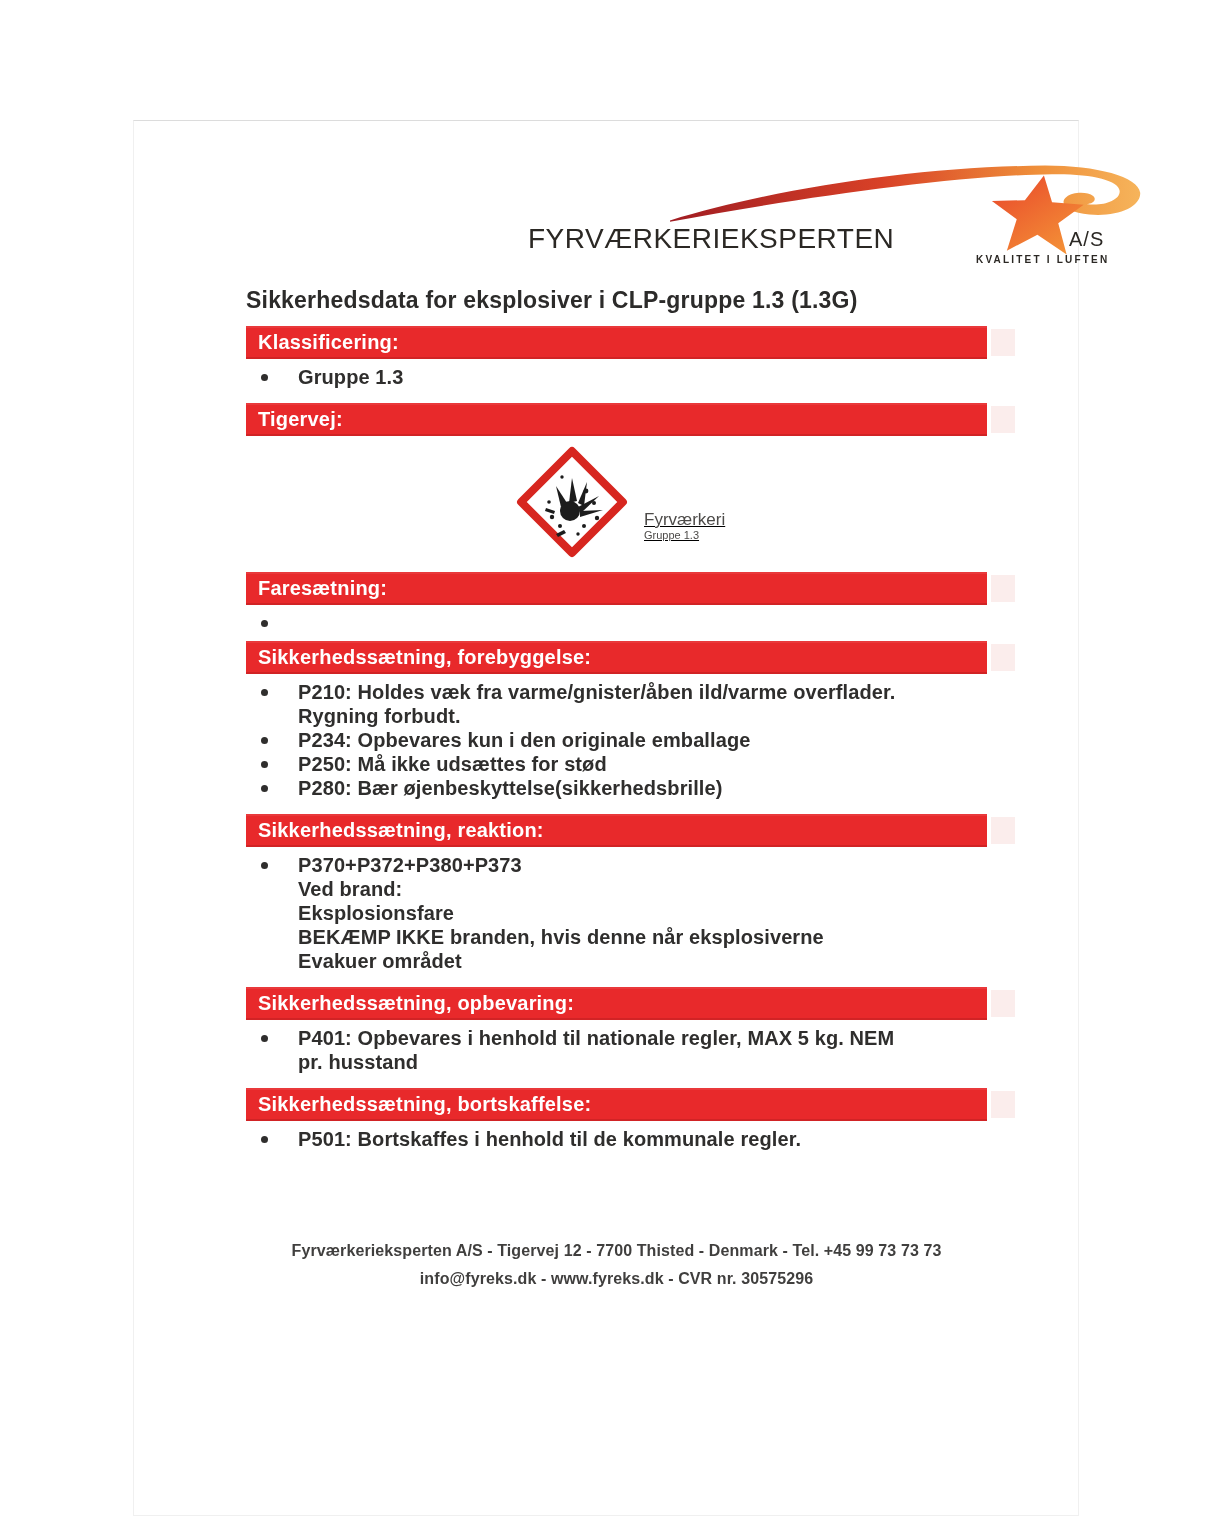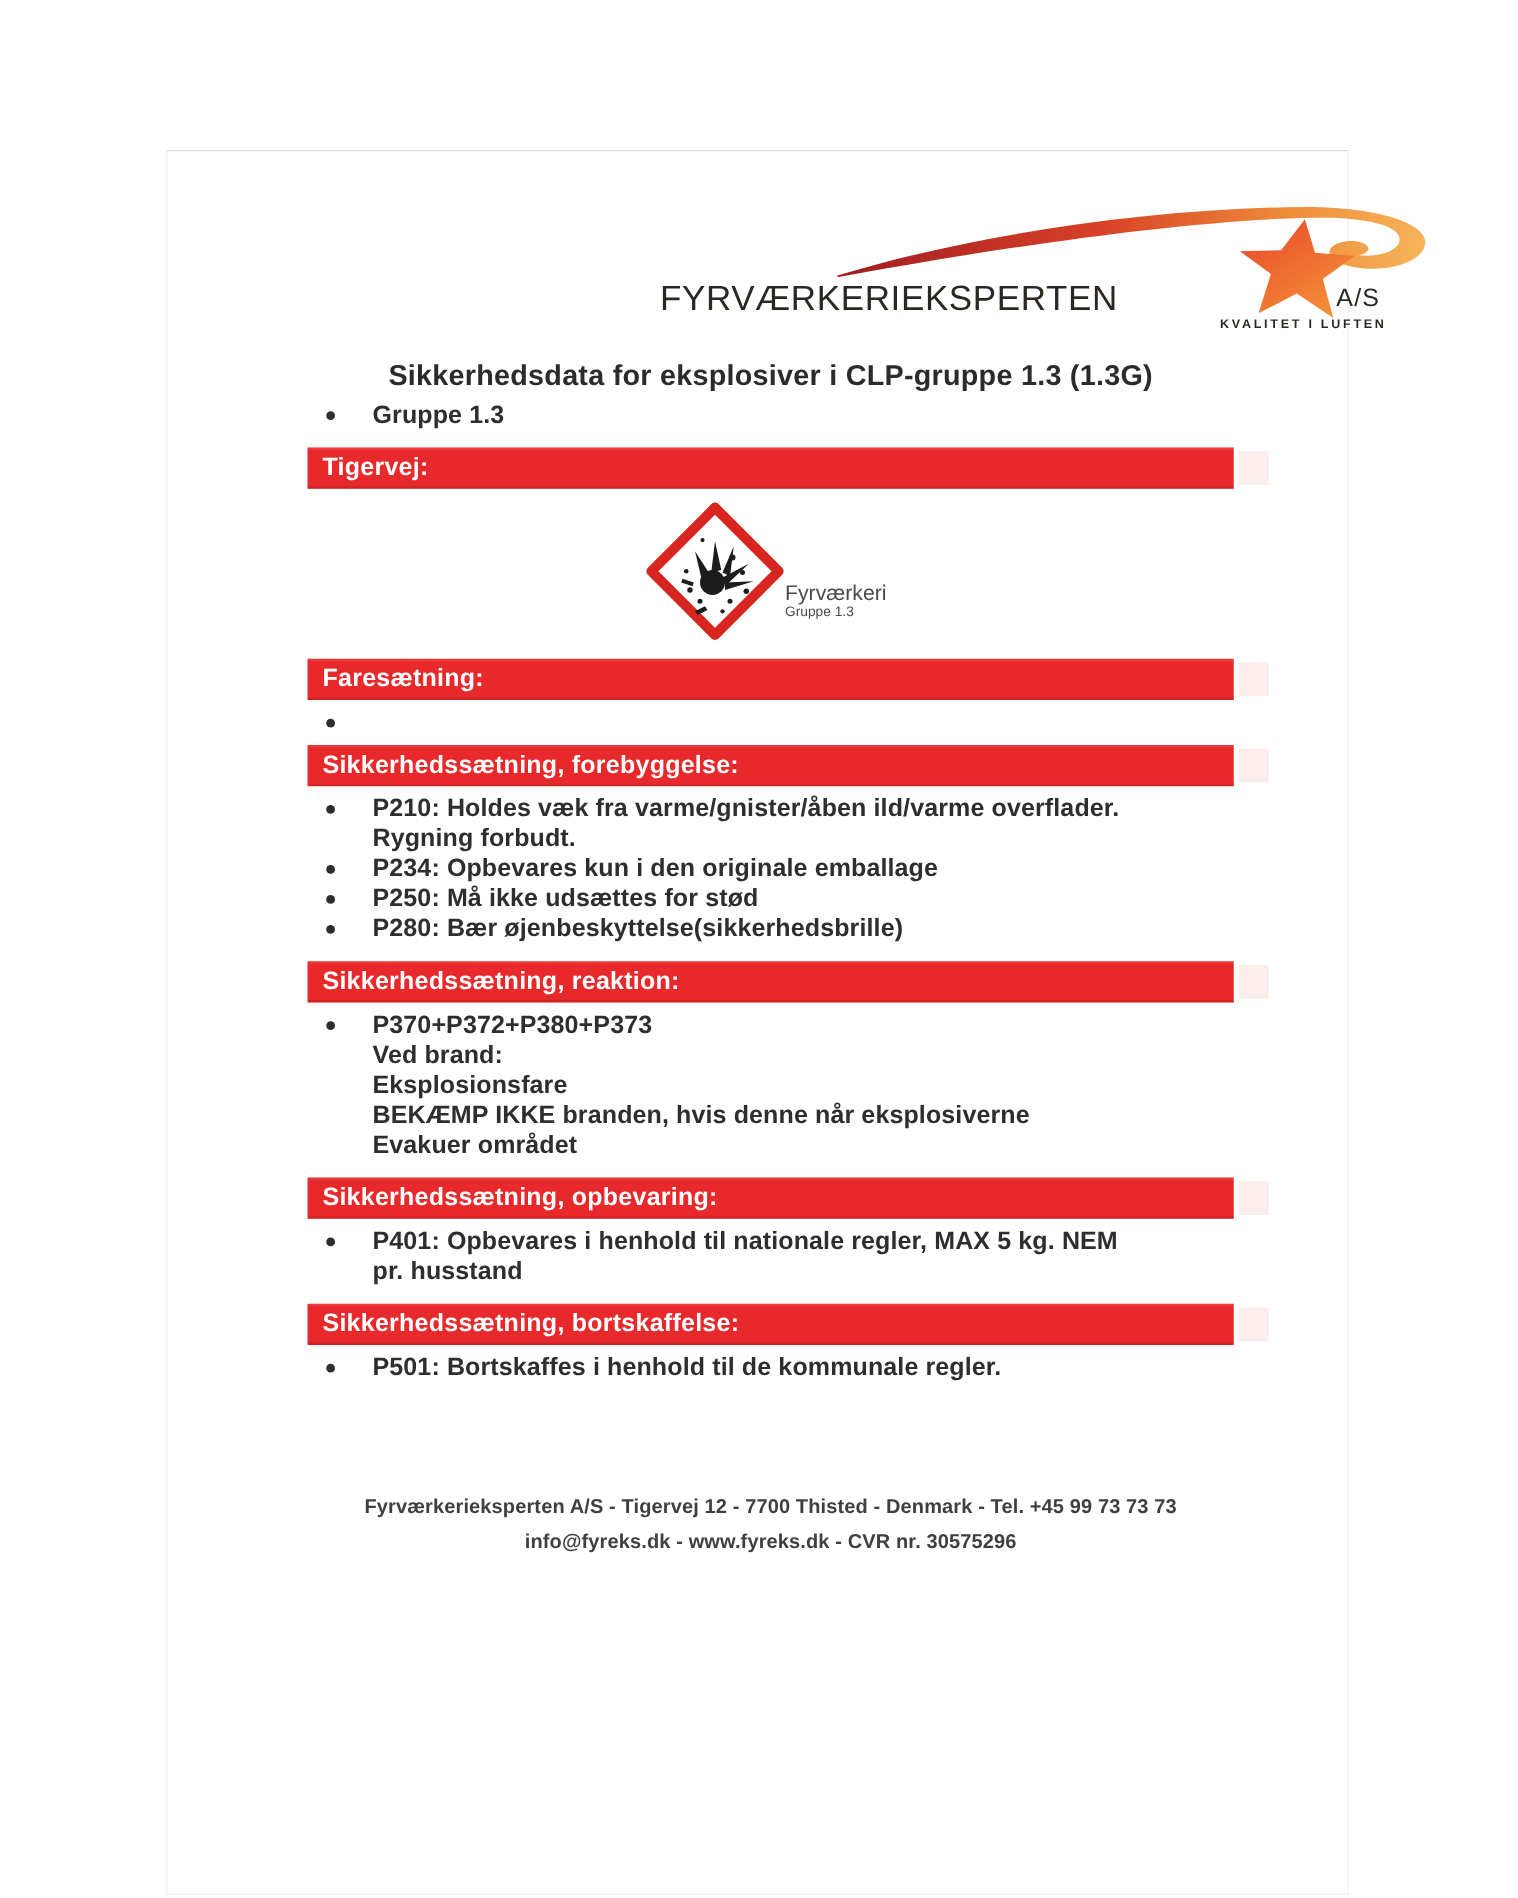--- a/index.html
+++ b/index.html
@@ -27,21 +27,21 @@
     position:absolute;left:541px;top:71px;font-size:20px;font-weight:normal;
     letter-spacing:1px;color:#2b2824;z-index:4;
   }
   .logo .tagline{
     position:absolute;left:420px;top:97px;font-size:10px;font-weight:bold;
     letter-spacing:2.2px;color:#2b2824;white-space:nowrap;z-index:4;padding-left:28px;
   }
 
   
   .title{
-    margin:0;text-align:center;font-size:23px;font-weight:bold;color:#2c2b2a;
+    margin:0;font-size:23px;font-weight:bold;color:#2c2b2a;
     letter-spacing:0.2px;line-height:27px;
   }
 
   
   .bar{
     position:relative;height:33px;margin-top:12px;background:#e8292b;
     display:flex;align-items:center;padding:0 12px;box-sizing:border-box;
     box-shadow:inset 0 -2px 0 rgba(140,20,20,.25), inset 0 2px 0 rgba(255,255,255,.08);
   }
   .bar::after{ 
@@ -52,21 +52,21 @@
   .sec-body{padding:6px 0 2px 0;}
   .bullet{display:flex;}
   .dot{flex:0 0 52px;display:flex;padding-left:15px;box-sizing:border-box;}
   .dot::before{content:"";width:7px;height:7px;border-radius:50%;background:#2f2e2d;margin-top:9px;}
   .bl-lines{font-size:20px;font-weight:bold;color:#2f2e2d;line-height:24px;letter-spacing:0.1px;}
   .line{display:block;}
 
   
   .picto-wrap{display:flex;align-items:flex-end;margin:4px 0 0 270px;height:112px;}
   .diamond{width:112px;height:112px;flex:0 0 112px;}
-  .picto-labels{margin:0 0 16px 0;}
+  .picto-labels{margin:0 0 16px 16px;text-decoration:underline;}
   .picto-label{font-size:17px;color:#4c4a48;font-weight:normal;line-height:19px;}
   .picto-sublabel{font-size:11px;color:#4c4a48;line-height:13px;}
 
   
   .footer{
     margin-top:84px;text-align:center;font-size:16px;font-weight:bold;
     color:#403f3e;line-height:28px;letter-spacing:0.1px;
   }
 </style>
 </head>
@@ -101,20 +101,23 @@
       <polygon points="55,0 68,28 103,26 78,50 92,83 57,66 26,88 32,52 2,36 38,30" fill="url(#gst)" transform="rotate(8 55 47)"></polygon>
     </svg>
     <div class="suffix">A/S</div>
     <div class="tagline">KVALITET I LUFTEN</div>
   </div>
 
   <div class="content">
     <h1 class="title">Sikkerhedsdata for eksplosiver i CLP-gruppe 1.3 (1.3G)</h1>
     <div id="sections">
   <section class="sec">
+    <div class="bar">
+      <span class="bar-label">Klassificering:</span>
+    </div>
     <div class="sec-body">
   <div class="bullet">
     <span class="dot"></span>
     <div class="bl-lines">
                 <span class="line">Gruppe 1.3</span>
               </div>
   </div>
 </div>
   </section>
 

